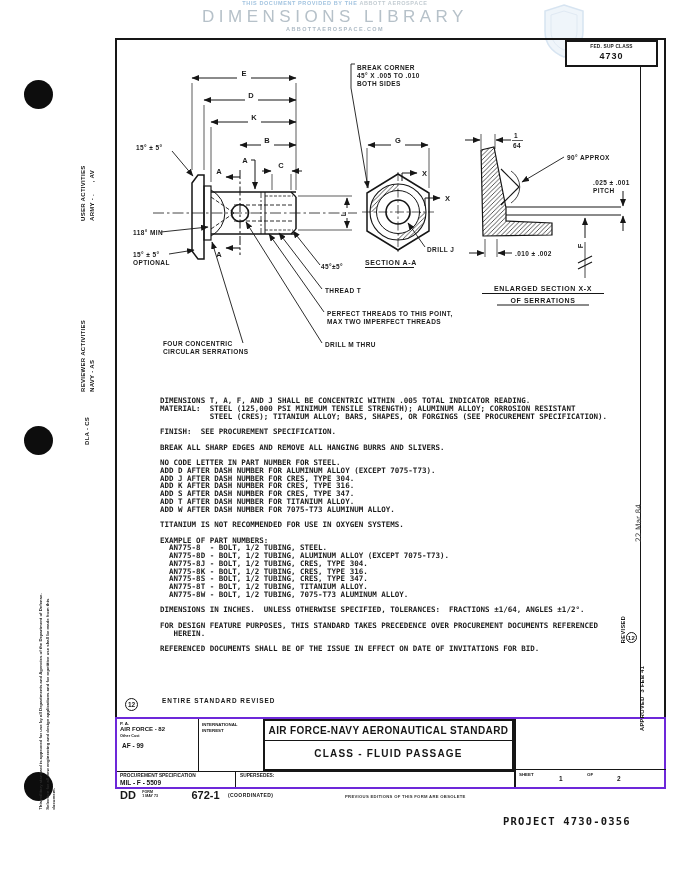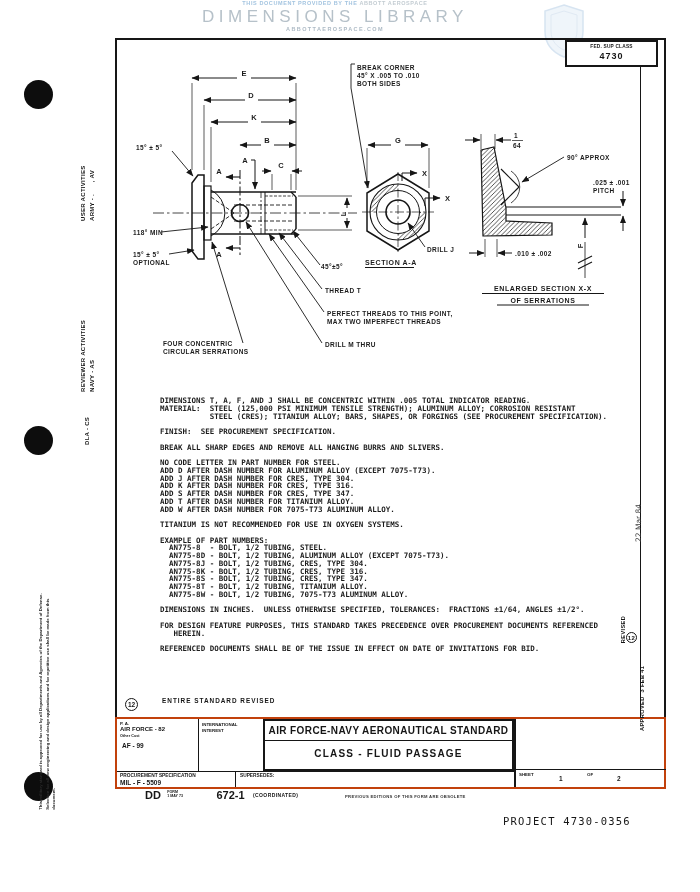--- a/index.html
+++ b/index.html
@@ -19,42 +19,42 @@
   .strip-line{left:640px;top:38px;width:0;height:679px;border-left:1.6px solid #161616;}
   .fedbox{left:565px;top:40px;width:93px;height:27px;border:2px solid #161616;box-sizing:border-box;text-align:center;background:#fff;}
   .fed-label{font-size:4.8px;font-weight:bold;margin-top:2px;letter-spacing:.2px;}
   .fed-value{font-size:9px;font-weight:bold;margin-top:2px;letter-spacing:1px;}
   
   .notes{left:160px;top:397px;font-family:"DejaVu Sans Mono",monospace;font-size:7.5px;line-height:7.75px;font-weight:bold;white-space:pre;margin:0;color:#1b1b1b;}
   
   .circle-num{display:inline-flex;align-items:center;justify-content:center;width:13px;height:13px;border:1.2px solid #161616;border-radius:50%;font-size:6.5px;font-weight:bold;box-sizing:border-box;}
   .revnote-text{font-size:6.4px;font-weight:bold;letter-spacing:1px;}
   
-  .tb{left:115px;top:717px;width:551px;height:72px;border:2px solid #c2410c;box-sizing:border-box;}
+  .tb{left:115px;top:717px;width:551px;height:72px;border:2px solid #6d28d9;box-sizing:border-box;}
   .tb .v1{position:absolute;left:81px;top:0;height:52px;border-left:1.4px solid #161616;}
   .tb .v2{position:absolute;left:146px;top:0;height:52px;border-left:1.4px solid #161616;}
   .tb .v3{position:absolute;left:397px;top:0;height:68px;border-left:2px solid #161616;}
   .tb .h1{position:absolute;left:0;top:52px;width:397px;border-top:1.6px solid #161616;}
   .tb .v4{position:absolute;left:118px;top:52px;height:16px;border-left:1.4px solid #161616;}
   .tb .cell3{position:absolute;left:146px;top:0;width:251px;height:52px;border:2px solid #161616;box-sizing:border-box;}
   .tb .cell3 .split{position:absolute;left:0;top:19px;width:100%;border-top:1.6px solid #161616;}
   .tb .std{position:absolute;left:0;top:4px;width:100%;text-align:center;font-size:10px;font-weight:bold;letter-spacing:.4px;}
   .tb .part{position:absolute;left:0;top:27px;width:100%;text-align:center;font-size:10px;font-weight:bold;letter-spacing:1.2px;}
   .tb .an{position:absolute;left:397px;top:2px;width:152px;height:48px;text-align:center;font-size:28px;letter-spacing:3px;font-weight:400;line-height:48px;}
   .tb .sheetrow{position:absolute;left:397px;top:50px;width:152px;height:18px;border-top:1.6px solid #161616;box-sizing:border-box;}
   .tiny{font-size:4.4px;font-weight:bold;}
   .small-b{font-size:6.5px;font-weight:bold;}
   
   .ddline{left:120px;top:789px;height:14px;}
-  .dd-big{font-size:11px;font-weight:bold;display:inline-block;vertical-align:top;margin-left:25px;}
+  .dd-big{font-size:11px;font-weight:bold;display:inline-block;vertical-align:top;}
   .dd-form{display:inline-block;vertical-align:top;font-size:3.6px;font-weight:bold;line-height:1.2;margin:1px 2px 0 2px;}
   .dd-num{font-size:11px;font-weight:bold;display:inline-block;vertical-align:top;margin-left:27px;}
   .dd-coord{font-size:5px;font-weight:bold;display:inline-block;vertical-align:top;margin:3px 0 0 4px;letter-spacing:.4px;}
   .prev{left:345px;top:794px;font-size:4.2px;font-weight:bold;color:#333;letter-spacing:.3px;}
-  .project{left:503px;top:815px;font-family:"DejaVu Sans Mono",monospace;font-size:10.5px;font-weight:normal;letter-spacing:1.2px;}
+  .project{left:503px;top:815px;font-family:"DejaVu Sans Mono",monospace;font-size:10.5px;font-weight:bold;letter-spacing:1.2px;}
   
   .rot{position:absolute;transform-origin:0 100%;transform:rotate(-90deg);white-space:pre;}
   .m-user{font-size:6px;font-weight:bold;line-height:9px;letter-spacing:.3px;}
   .m-reviewer{font-size:6px;font-weight:bold;line-height:9px;letter-spacing:.3px;}
   .m-statement{font-size:4.3px;font-weight:bold;line-height:6.6px;color:#2a2a2a;}
   .m-approved{font-size:5.6px;font-weight:bold;letter-spacing:.4px;}
   .m-revised{font-size:5.6px;font-weight:bold;letter-spacing:.4px;}
   .m-revdate{font-size:7.5px;font-weight:500;color:#3a3a3a;font-family:"DejaVu Sans",sans-serif;}
   .m-revised .circle-num{width:11px;height:11px;font-size:6px;transform:rotate(90deg);vertical-align:-2px;}
   

